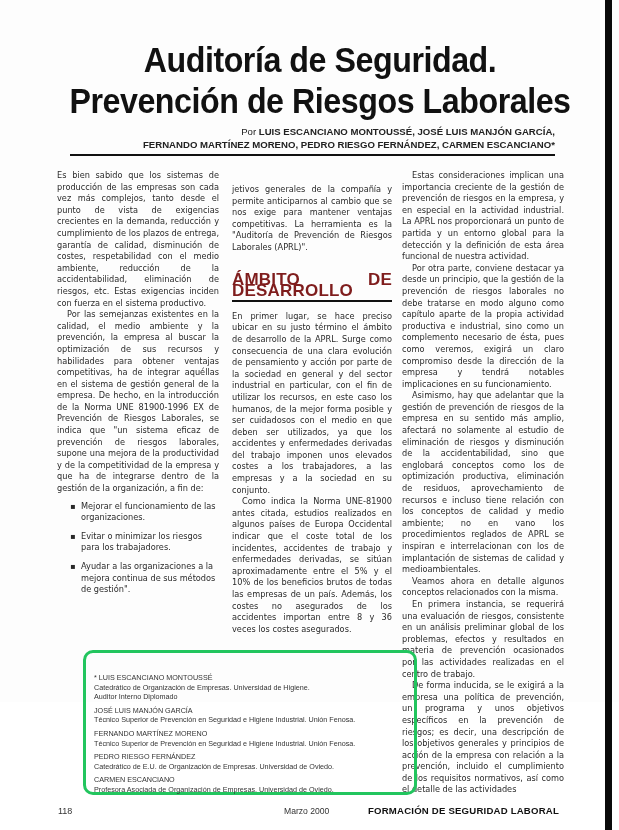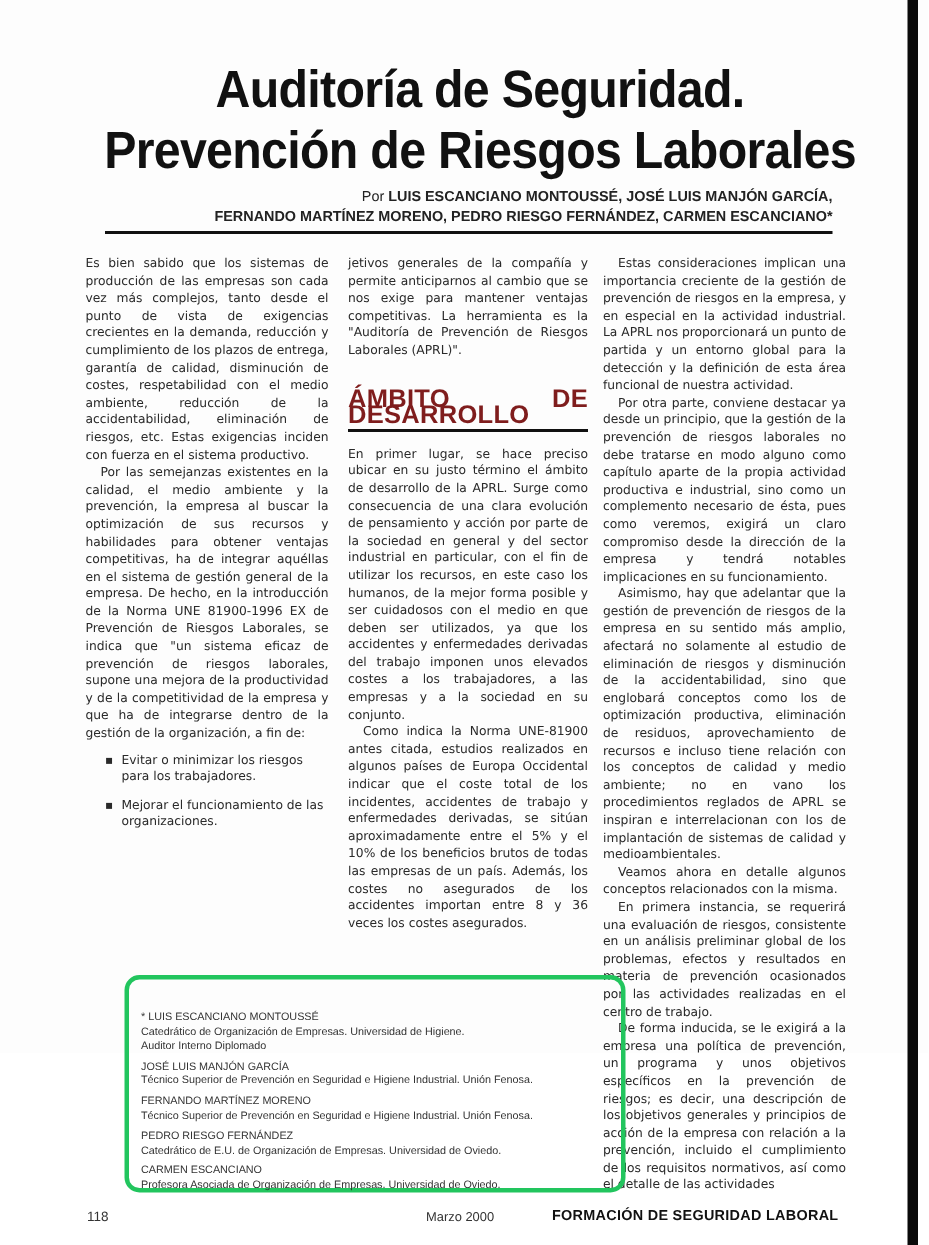--- a/index.html
+++ b/index.html
@@ -11,21 +11,21 @@
   .title.l2 { top:81px; font-size:35px; line-height:40px; transform:scaleX(0.92); }
   .byline { position:absolute; right:64px; font-family:"Liberation Sans", sans-serif; font-weight:bold; font-size:9.6px; color:#222; text-align:right; white-space:nowrap; }
   .byline.b1 { top:126px; }
   .byline.b2 { top:139px; }
   .byline .por { font-weight:normal; }
   .top-rule { position:absolute; left:70px; top:154px; width:485px; height:2px; background:#111; }
   .col { position:absolute; font-family:"DejaVu Sans", sans-serif; font-size:8.2px; line-height:11.6px; color:#2a2a2a; text-align:justify; }
   .col p { margin:0; text-indent:10px; }
   .col p.noindent { text-indent:0; }
   .col1 { left:57px; top:170px; width:162px; }
-  .col2 { left:232px; top:170px; width:160px; }
+  .col2 { left:232px; top:184px; width:160px; }
   .col3 { left:402px; top:170px; width:162px; }
   ul.bullets { margin:6px 0 6px 0; padding:0 0 0 24px; list-style:none; }
   ul.bullets li { position:relative; margin-bottom:7px; text-align:left; }
   ul.bullets li::before { content:"\25AA"; position:absolute; left:-11px; top:0; font-size:8px; }
   .section-heading { font-family:Liberation Sans, sans-serif; font-weight:bold; font-size:17px; letter-spacing:0.2px; color:#7f1d1d; margin:20px 0 0 0; text-indent:0; }
   .section-rule { height:2px; background:#111; margin:3px 0 9px 0; }
   .footnote-box { position:absolute; left:57px; top:650px; width:334px; height:145px; border:3px solid #22c55e; border-radius:10px; font-family:"Liberation Sans", sans-serif; font-size:7.2px; line-height:9.6px; color:#333; padding:20px 8px; box-sizing:border-box;margin-left:26px; }
   .fn-entry { margin-bottom:4px; }
   .fn-name { text-transform:uppercase; }
   .footer-page { position:absolute; left:58px; top:806px; font-family:"Liberation Sans", sans-serif; font-size:9px; color:#333; }
@@ -41,22 +41,23 @@
   <div class="title l2">Prevención de Riesgos Laborales</div>
 
   <div class="byline b2">FERNANDO MARTÍNEZ MORENO, PEDRO RIESGO FERNÁNDEZ, CARMEN ESCANCIANO*</div>
   <div class="byline b1"><span class="por">Por </span><span>LUIS ESCANCIANO MONTOUSSÉ, JOSÉ LUIS MANJÓN GARCÍA,</span></div>
   <div class="top-rule"></div>
 
   <div class="col col1">
     <p class="noindent">Es bien sabido que los sistemas de producción de las empresas son cada vez más complejos, tanto desde el punto de vista de exigencias crecientes en la demanda, reducción y cumplimiento de los plazos de entrega, garantía de calidad, disminución de costes, respetabilidad con el medio ambiente, reducción de la accidentabilidad, eliminación de riesgos, etc. Estas exigencias inciden con fuerza en el sistema productivo.</p>
     <p>Por las semejanzas existentes en la calidad, el medio ambiente y la prevención, la empresa al buscar la optimización de sus recursos y habilidades para obtener ventajas competitivas, ha de integrar aquéllas en el sistema de gestión general de la empresa. De hecho, en la introducción de la Norma UNE 81900-1996 EX de Prevención de Riesgos Laborales, se indica que "un sistema eficaz de prevención de riesgos laborales, supone una mejora de la productividad y de la competitividad de la empresa y que ha de integrarse dentro de la gestión de la organización, a fin de:</p>
     <ul class="bullets">
+      <li>Mejorar el funcionamiento de las organizaciones.</li>
       <li>Evitar o minimizar los riesgos para los trabajadores.</li>
-      <li>Mejorar el funcionamiento de las organizaciones.</li>
+      <li>Ayudar a las organizaciones a la mejora continua de sus métodos de gestión".</li>
     </ul>
   </div>
 
   <div class="col col2">
     <p class="noindent">jetivos generales de la compañía y permite anticiparnos al cambio que se nos exige para mantener ventajas competitivas. La herramienta es la "Auditoría de Prevención de Riesgos Laborales (APRL)".</p>
     <div class="section-heading">ÁMBITO DE DESARROLLO</div>
     <div class="section-rule"></div>
     <p class="noindent">En primer lugar, se hace preciso ubicar en su justo término el ámbito de desarrollo de la APRL. Surge como consecuencia de una clara evolución de pensamiento y acción por parte de la sociedad en general y del sector industrial en particular, con el fin de utilizar los recursos, en este caso los humanos, de la mejor forma posible y ser cuidadosos con el medio en que deben ser utilizados, ya que los accidentes y enfermedades derivadas del trabajo imponen unos elevados costes a los trabajadores, a las empresas y a la sociedad en su conjunto.</p>
     <p>Como indica la Norma UNE-81900 antes citada, estudios realizados en algunos países de Europa Occidental indicar que el coste total de los incidentes, accidentes de trabajo y enfermedades derivadas, se sitúan aproximadamente entre el 5% y el 10% de los beneficios brutos de todas las empresas de un país. Además, los costes no asegurados de los accidentes importan entre 8 y 36 veces los costes asegurados.</p>
   </div>

